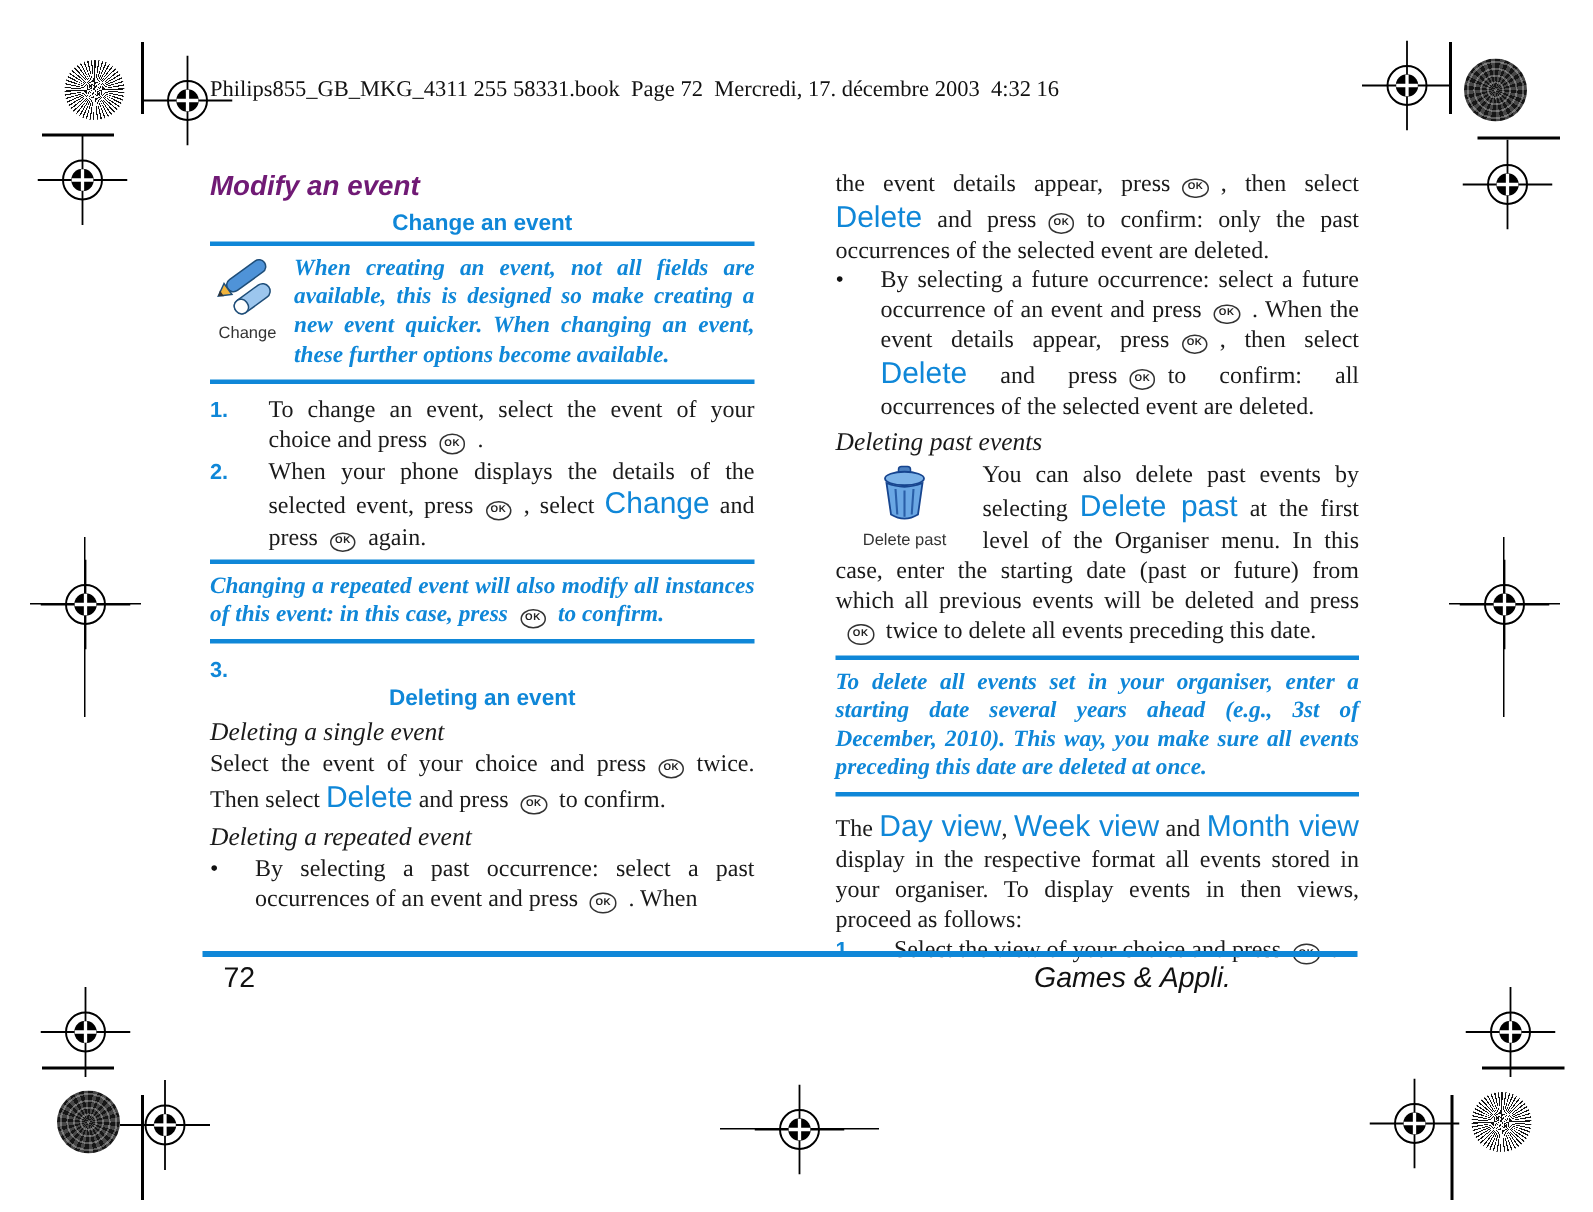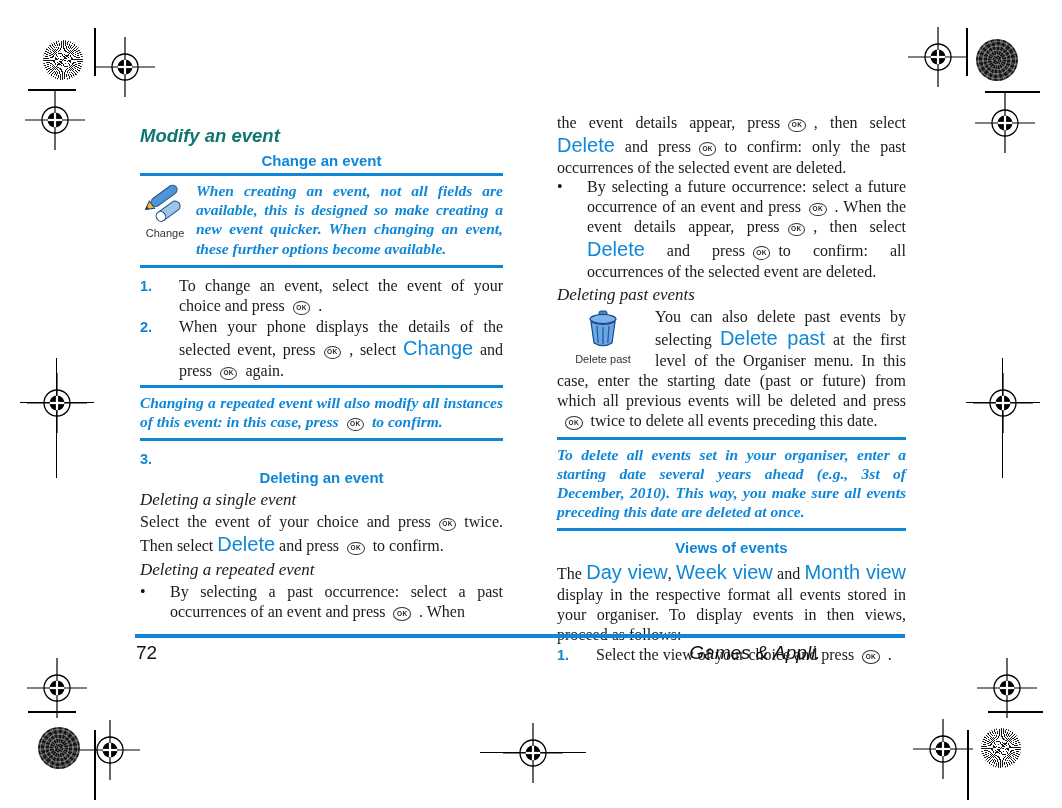--- a/index.html
+++ b/index.html
@@ -21,28 +21,28 @@
     background-image:
       repeating-radial-gradient(circle, rgba(255,255,255,.30) 0 1.2px, rgba(0,0,0,0) 1.2px 4.5px),
       repeating-conic-gradient(#161616 0deg 9deg, #474747 9deg 18deg);
   }
   
   .page-header {
     position:absolute; left:140px; top:52px; font-size:15px; color:#111;
     white-space:pre; font-family:"Liberation Serif", serif;
   }
   .footer-rule { position:absolute; left:135px; top:634px; width:770px; height:4px; background:var(--accent); }
-  .footer-page { position:absolute; left:136px; top:642px; font:19px "Liberation Sans", sans-serif; color:#111; }
+  .footer-page { position:absolute; left:149px; top:642px; font:19px "Liberation Sans", sans-serif; color:#111; }
   .footer-section { position:absolute; left:605px; top:642px; width:300px; text-align:center;
     font:italic 19px "Liberation Sans", sans-serif; color:#111; }
   
   .col { position:absolute; top:113px; font-size:16px; line-height:1.24; }
   .col-left  { left:140px; width:363px; }
   .col-right { left:557px; width:349px; }
-  .h1 { font:italic bold 18.5px "Liberation Sans", sans-serif; color:#0f766e; margin:12px 0 5px 0; }
+  .h1 { font:italic bold 18.5px "Liberation Sans", sans-serif; color:#701a75; margin:0 0 5px 0; }
   .h2 { font:bold 15px "Liberation Sans", sans-serif; color:var(--accent); margin:2px 0 4px 0;text-align:center; }
   .h3 { font:italic 17px "Liberation Serif", serif; color:#1a1a1a; margin:3px 0 2px 0; }
   .body-p { text-align:justify; }
   .note {
     color:var(--accent); font-style:italic; font-weight:bold; text-align:justify;
     border-top:3px solid var(--accent); border-bottom:3px solid var(--accent);
     padding:5px 0 7px 0; margin:2px 0 8px 0; font-size:15.5px;
   }
   .note .ok-key { font-style:normal; }
   .step { display:flex; margin:0 0 1px 0; }
@@ -127,20 +127,21 @@
   <svg class="regmark" style="left:977px;top:658px;">
       <use href="#regmark-shape"></use>
     </svg>
   <div class="trim" style="left:988px;top:711px;width:55px;height:2px;"></div>
   <svg class="regmark" style="left:913px;top:719px;">
       <use href="#regmark-shape"></use>
     </svg>
   <div class="trim" style="left:967px;top:730px;width:2px;height:70px;"></div>
   <div class="pinwheel" style="left:981px;top:728px;"></div>
 
+  <div class="page-header">Philips855_GB_MKG_4311 255 58331.book  Page 72  Mercredi, 17. décembre 2003  4:32 16</div>
 
   <div class="col col-left">
     <div class="h1">Modify an event</div>
     <div class="h2">Change an event</div>
 
     <div class="note">
       <span class="icon-block">
         <svg width="46" height="38" viewBox="0 0 46 38">
           <g transform="rotate(-36 20 14)">
             <rect x="8" y="9" width="30" height="9" rx="4.5" fill="#4f93d8" stroke="#1f4e79" stroke-width="1"></rect>
@@ -198,21 +199,20 @@
           <path d="M5 12 L8 33 Q17 38.5 26 33 L29 12 Q17 17 5 12 Z" fill="#6aa7e4" stroke="#17458f" stroke-width="1.2"></path>
           <path d="M11 16 L12.2 33 M17 17 L17 34.5 M23 16 L21.8 33" stroke="#2a5fa8" stroke-width="1.4" fill="none"></path>
         </svg>
         <div class="icon-label">Delete past</div>
       </span>
       <span><span>You can also delete past events by selecting </span><span class="ui-term">Delete past</span><span> at the first level of the Organiser menu. In this case, enter the starting date (past or future) from which all previous events will be deleted and press</span><span class="ok-key">OK</span><span>twice to delete all events preceding this date.</span></span>
     </div>
 
     <div class="note"><span>To delete all events set in your organiser, enter a starting date several years ahead (e.g., 3st of December, 2010). This way, you make sure all events preceding this date are deleted at once.</span></div>
 
-    <div class="h2">Views of events</div>
     <div class="body-p"><span>The </span><span class="ui-term">Day view</span><span>, </span><span class="ui-term">Week view</span><span> and </span><span class="ui-term">Month view</span><span> display in the respective format all events stored in your organiser. To display events in then views, proceed as follows:</span></div>
     <div class="step">
       <span class="step-num">1.</span>
       <span class="step-body"><span>Select the view of your choice and press</span><span class="ok-key">OK</span><span>.</span></span>
     </div>
   </div>
 
   <div class="footer-rule"></div>
   <div class="footer-page">72</div>
   <div class="footer-section">Games &amp; Appli.</div>

